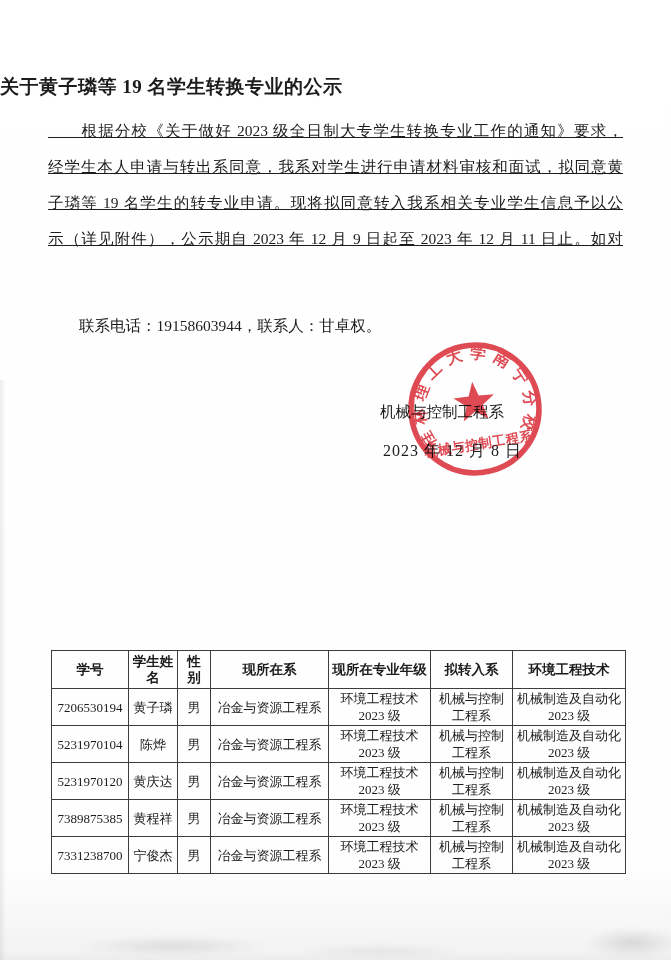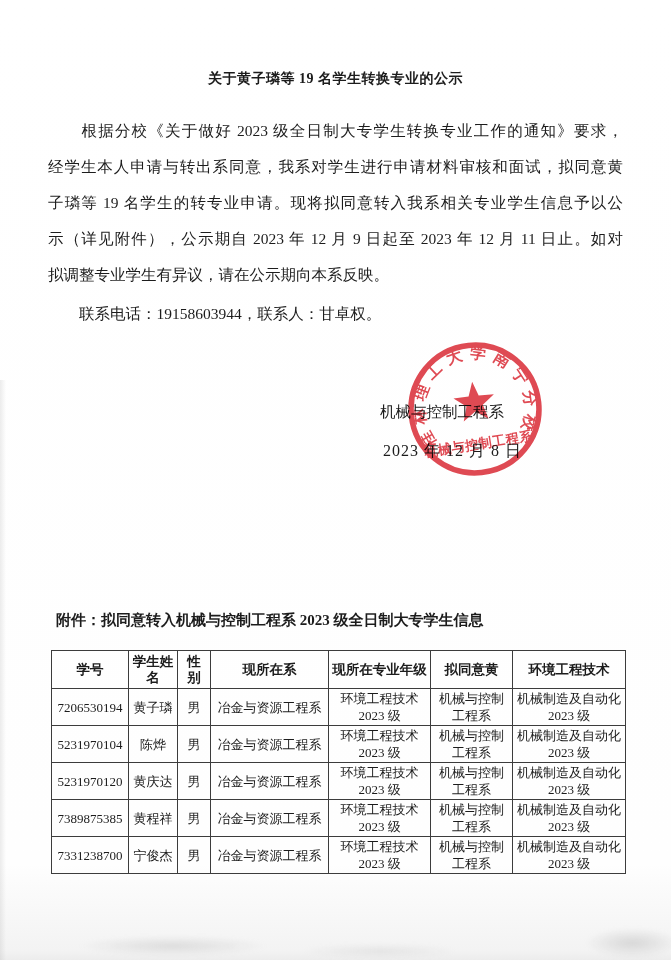--- a/index.html
+++ b/index.html
@@ -8,26 +8,26 @@
     background:#ffffff;
     font-family:"Liberation Serif","DejaVu Serif",serif;
     color:#1c1c1c;
   }
   .page {
     position:absolute; inset:0;
     background:linear-gradient(180deg,#ffffff 0%,#fefefe 90%,#f3f3f3 99%,#ececec 100%);
   }
   .title {
     position:absolute; top:61px; left:0; right:0;
-    text-align:center; font-size:14px; font-weight:bold; letter-spacing:0.5px;
+    text-align:left; font-size:19px; font-weight:bold; letter-spacing:0.5px;
   }
-  .body-text { position:absolute; left:48px; top:113px; width:575px; font-size:15.5px; }
+  .body-text { position:absolute; left:48px; top:113px; width:575px; font-size:15.5px;text-decoration:underline; }
   .body-text .line { height:36px; line-height:36px; }
   .body-text .fill { text-align:justify; text-align-last:justify; }
-  .contact { position:absolute; left:48px; top:296px; font-size:15.5px; line-height:36px; }
+  .contact { position:absolute; left:48px; top:308px; font-size:15.5px; line-height:36px; }
   .sig-dept { position:absolute; left:380px; top:402px; font-size:15.5px; }
   .sig-date { position:absolute; left:383px; top:441px; font-size:16px; letter-spacing:1px;text-align:center; }
   .stamp {
     position:absolute; left:406px; top:340px; width:138px; height:138px;
     transform:rotate(-6deg); mix-blend-mode:multiply; opacity:.92;
   }
   .stamp text { fill:var(--stamp-color); font-family:"Liberation Serif","DejaVu Serif",serif; font-weight:bold; }
   .attachment { position:absolute; left:56px; top:611px; font-size:15px; font-weight:bold; }
   .students-table {
     position:absolute; left:51px; top:650px; width:574px;
@@ -55,60 +55,58 @@
 
 <div class="page">
 
   <h1 class="title">关于黄子璘等 19 名学生转换专业的公示</h1>
 
   <div class="body-text">
       <div class="line fill">　　根据分校《关于做好 2023 级全日制大专学生转换专业工作的通知》要求，</div>
       <div class="line fill">经学生本人申请与转出系同意，我系对学生进行申请材料审核和面试，拟同意黄</div>
       <div class="line fill">子璘等 19 名学生的转专业申请。现将拟同意转入我系相关专业学生信息予以公</div>
       <div class="line fill">示（详见附件），公示期自 2023 年 12 月 9 日起至 2023 年 12 月 11 日止。如对</div>
-      <div class="line">拟调整专业学生有异议，请在公示期向本系反映。</div>
     </div>
 
   <div class="contact">　　联系电话：19158603944，联系人：甘卓权。</div>
 
   <div class="sig-dept">机械与控制工程系</div>
   <div class="sig-date">2023 年 12 月 8 日</div>
 
   <svg class="stamp" viewBox="0 0 136 136" xmlns="http://www.w3.org/2000/svg">
     <circle cx="68" cy="68" r="63" fill="none" stroke="var(--stamp-color)" stroke-width="5.5"></circle>
     <polygon fill="var(--stamp-color)" points="68,41 73,55.1 88,55.5 76.1,64.6 80.3,79 68,70.5 55.7,79 59.9,64.6 48,55.5 63,55.1"></polygon>
     <path id="seal-arc" d="M 27 96.7 A 50 50 0 1 1 109 96.7" fill="none"></path>
     <text font-size="15.5" letter-spacing="6.5">
       <textPath href="#seal-arc" startOffset="50%" text-anchor="middle">桂林理工大学南宁分校</textPath>
     </text>
     <text x="68" y="107" text-anchor="middle" font-size="13" letter-spacing="0.5" transform="rotate(-3 68 103)">机械与控制工程系</text>
   </svg>
 
-  <div class="attachment">附件：拟同意转入机械与控制工程系 2023 级全日制大专学生信息</div>
 
   <table class="students-table">
     <colgroup>
       <col style="width:77px">
         <col style="width:49px">
         <col style="width:33px">
       <col style="width:118px">
         <col style="width:102px">
         <col style="width:82px">
       <col style="width:113px">
     </colgroup>
     <thead>
       <tr>
           <th>学号</th>
           <th>学生姓
 名</th>
           <th>性
 别</th>
           <th>现所在系</th>
           <th>现所在专业年级</th>
-          <th>拟同意黄</th>
+          <th>拟转入系</th>
           <th>环境工程技术</th>
         </tr>
     </thead>
     <tbody>
         <tr>
           <td>7206530194</td>
           <td>黄子璘</td>
           <td>男</td>
           <td>冶金与资源工程系</td>
           <td>环境工程技术

